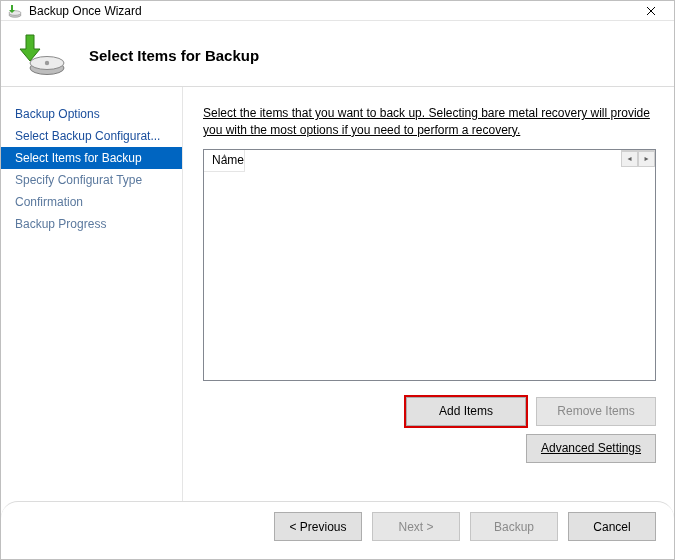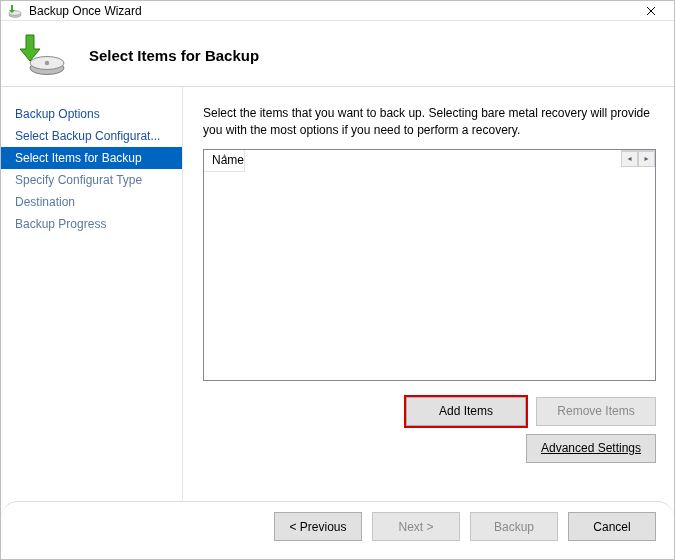--- a/index.html
+++ b/index.html
@@ -88,20 +88,21 @@
   .main {
     flex: 1;
     padding: 18px 18px 10px 20px;
     position: relative;
   }
   .instruct {
     font-size: 12px;
     color: #000;
     line-height: 1.4;
     margin-bottom: 10px;
+    text-decoration: underline;
   }
   .listbox {
     border: 1px solid #828790;
     background: #fff;
     height: 232px;
     display: flex;
     flex-direction: row;
   }
   .listbox .colheader {
     height: 22px;
@@ -222,21 +223,21 @@
   <h1>Select Items for Backup</h1>
 </div>
 
 <div class="wiz-body">
 
   <div class="sidebar">
     <span class="step done">Backup Options</span>
     <span class="step done">Select Backup Configurat...</span>
     <span class="step current">Select Items for Backup</span>
     <span class="step future">Specify Configurat Type</span>
-    <span class="step future">Destination</span>
+    <span class="step future">Confirmation</span>
     <span class="step future">Backup Progress</span>
   </div>
 
   <div class="main">
     <div class="instruct">Select the items that you want to back up. Selecting bare metal recovery will provide you with the most options if you need to perform a recovery.</div>
 
     <div class="listbox">
       <div class="colheader">
         <div class="col">Name</div>
         <div class="sort-caret">▴</div>

